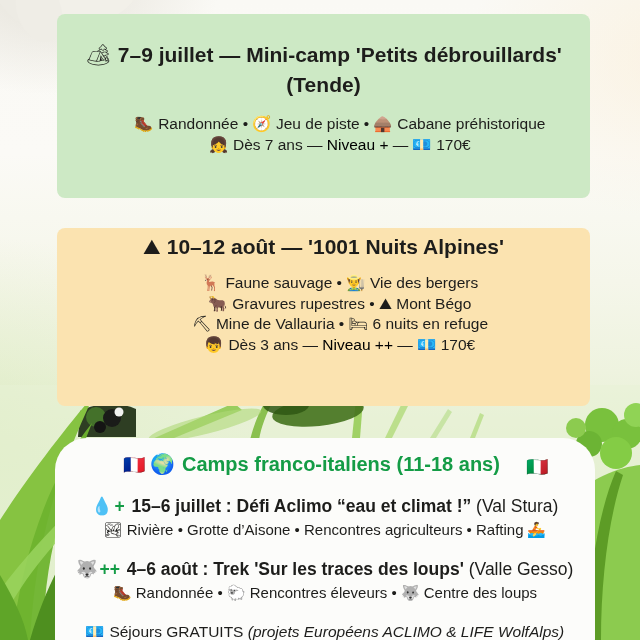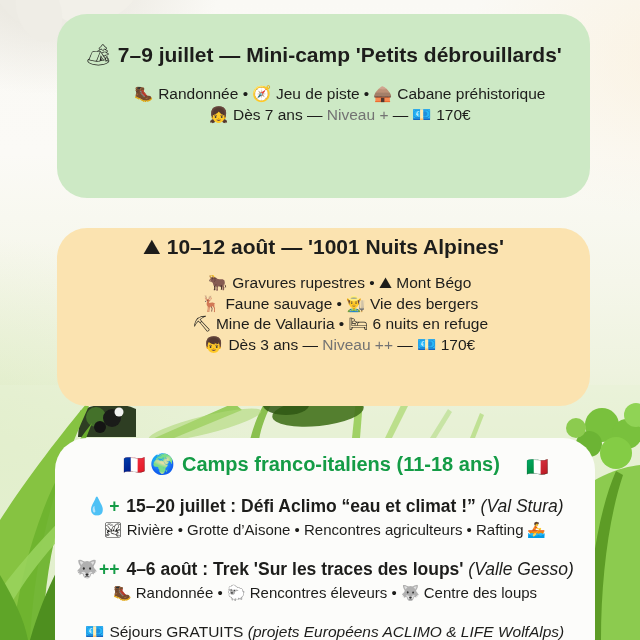--- a/index.html
+++ b/index.html
@@ -7,39 +7,39 @@
     position:relative;width:640px;height:640px;overflow:hidden;
     font-family:"Liberation Sans",sans-serif;color:#1d1d1b;
     background:
       radial-gradient(ellipse 240px 150px at 50px -10px, rgba(228,225,216,.95), rgba(255,255,255,0) 70%),
       radial-gradient(ellipse 300px 220px at 680px 60px, rgba(250,240,220,.75), rgba(255,255,255,0) 72%),
       radial-gradient(ellipse 400px 260px at -40px 430px, rgba(214,233,183,.55), rgba(255,255,255,0) 75%),
       linear-gradient(180deg,#faf9f5 0%,#fbfaf6 24%,#f5f6ea 44%,#eef3df 58%,#e4efd0 72%,#d9ecc1 100%);
   }
   .petal{position:absolute;border-radius:50%;}
   .grass-svg{position:absolute;left:0;bottom:0;width:640px;height:255px;}
-  .card{position:absolute;left:57px;width:533px;border-radius:30px;text-align:center;z-index:5;}
+  .card{position:absolute;left:57px;width:533px;border-radius:8px;text-align:center;z-index:5;}
   .card1{top:14px;height:184px;background:#cde9c5;}
   .card2{top:228px;height:178px;background:#fbe3b0;}
   .card3{left:55px;top:438px;width:540px;height:232px;background:#fcfcfa;border-radius:32px;}
   .card-title{font-size:21px;font-weight:bold;line-height:30px;padding-top:26px;}
   .card2 .card-title{padding-top:4px;}
   .title-italic{font-style:italic;}
   .title-emoji{margin-right:6px;font-weight:normal;}
   .card-details{margin-top:13px;font-size:15.5px;line-height:21px;margin-left:33px;}
   .card2 .card-details{margin-top:11px;line-height:20.5px;}
-  .level{color:#737373;}
+  .level{color:#000000;}
   .h3-header{position:relative;padding-top:13px;font-size:20px;line-height:26px;font-weight:bold;color:#149c46;}
   .flag{position:absolute;font-size:18px;font-weight:normal;}
   .flag-fr{left:68px;top:14px;}
   .flag-it{right:46px;top:16px;}
   .globe{margin-right:7px;}
   .program-title{margin-top:17px;font-size:17.5px;line-height:24px;font-weight:bold;}
   .program-title .plus{color:#149c46;margin:0 2px 0 1px;}
-  .program-title .rest{font-weight:normal;font-style:italic;}
+  .program-title .rest{font-weight:normal;}
   .program-title .p-emoji{font-weight:normal;}
   .program-detail{margin-top:1px;font-size:15px;line-height:22px;}
   .footer-line{margin-top:17px;font-size:15.5px;line-height:22px;}
   .footer-line .it, .footer-line2{font-style:italic;}
 </style>
 </head>
 <body>
 
 <div id="canvas">
 
@@ -87,53 +87,54 @@
       <circle cx="576" cy="43" r="10" fill="#8ccb4f"></circle>
       <path d="M560 255 L560 122 C590 92 620 82 640 80 L640 255 Z" fill="#8ccb4f"></path>
       <path d="M585 255 C590 180 600 122 616 86 L623 90 C609 132 601 192 601 255 Z" fill="#5d9c26"></path>
       <path d="M568 255 C572 208 580 168 592 140 C582 178 576 216 576 255 Z" fill="#c9e79b" opacity="0.9"></path>
     </g>
   </svg>
 
   <div class="card card1">
     <div class="card-title">
       <span class="title-emoji">🏕</span><span>7–9 juillet — Mini-camp 'Petits débrouillards'</span><br>
+      <span>(Tende)</span>
     </div>
     <div class="card-details">
       <div>🥾 Randonnée • 🧭 Jeu de piste • 🛖 Cabane préhistorique</div>
       <div>
         <span>👧 Dès 7 ans — </span><span class="level">Niveau +</span><span> — 💶 170€</span>
       </div>
     </div>
   </div>
 
   <div class="card card2">
     <div class="card-title">
       <span class="title-emoji">⛰</span><span>10–12 août — '1001 Nuits Alpines'</span><br>
     </div>
     <div class="card-details">
+      <div>🦌 Faune sauvage • 👨‍🌾 Vie des bergers</div>
       <div>🐂 Gravures rupestres • ⛰ Mont Bégo</div>
-      <div>🦌 Faune sauvage • 👨‍🌾 Vie des bergers</div>
       <div>⛏ Mine de Vallauria • 🛏 6 nuits en refuge</div>
       <div>
         <span>👦 Dès 3 ans — </span><span class="level">Niveau ++</span><span> — 💶 170€</span>
       </div>
     </div>
   </div>
 
   <div class="card card3">
     <div class="h3-header">
       <span class="flag flag-fr">🇫🇷</span>
       <span class="globe">🌍</span><span>Camps franco-italiens (11-18 ans)</span>
       <span class="flag flag-it">🇮🇹</span>
     </div>
 
     <div class="program-title">
       <span class="p-emoji">💧</span><span class="plus">+</span>
-      <span>15–20 juillet : Défi Aclimo “eau et climat !”</span><span class="rest"> (Val Stura)</span>
+      <span>15–6 juillet : Défi Aclimo “eau et climat !”</span><span class="rest"> (Val Stura)</span>
     </div>
     <div class="program-detail">🏞 Rivière • Grotte d’Aisone • Rencontres agriculteurs • Rafting 🚣</div>
 
     <div class="program-title" style="margin-top:16px;">
       <span class="p-emoji">🐺</span><span class="plus">++</span>
       <span>4–6 août : Trek 'Sur les traces des loups'</span><span class="rest"> (Valle Gesso)</span>
     </div>
     <div class="program-detail">🥾 Randonnée • 🐑 Rencontres éleveurs • 🐺 Centre des loups</div>
 
     <div class="footer-line">

